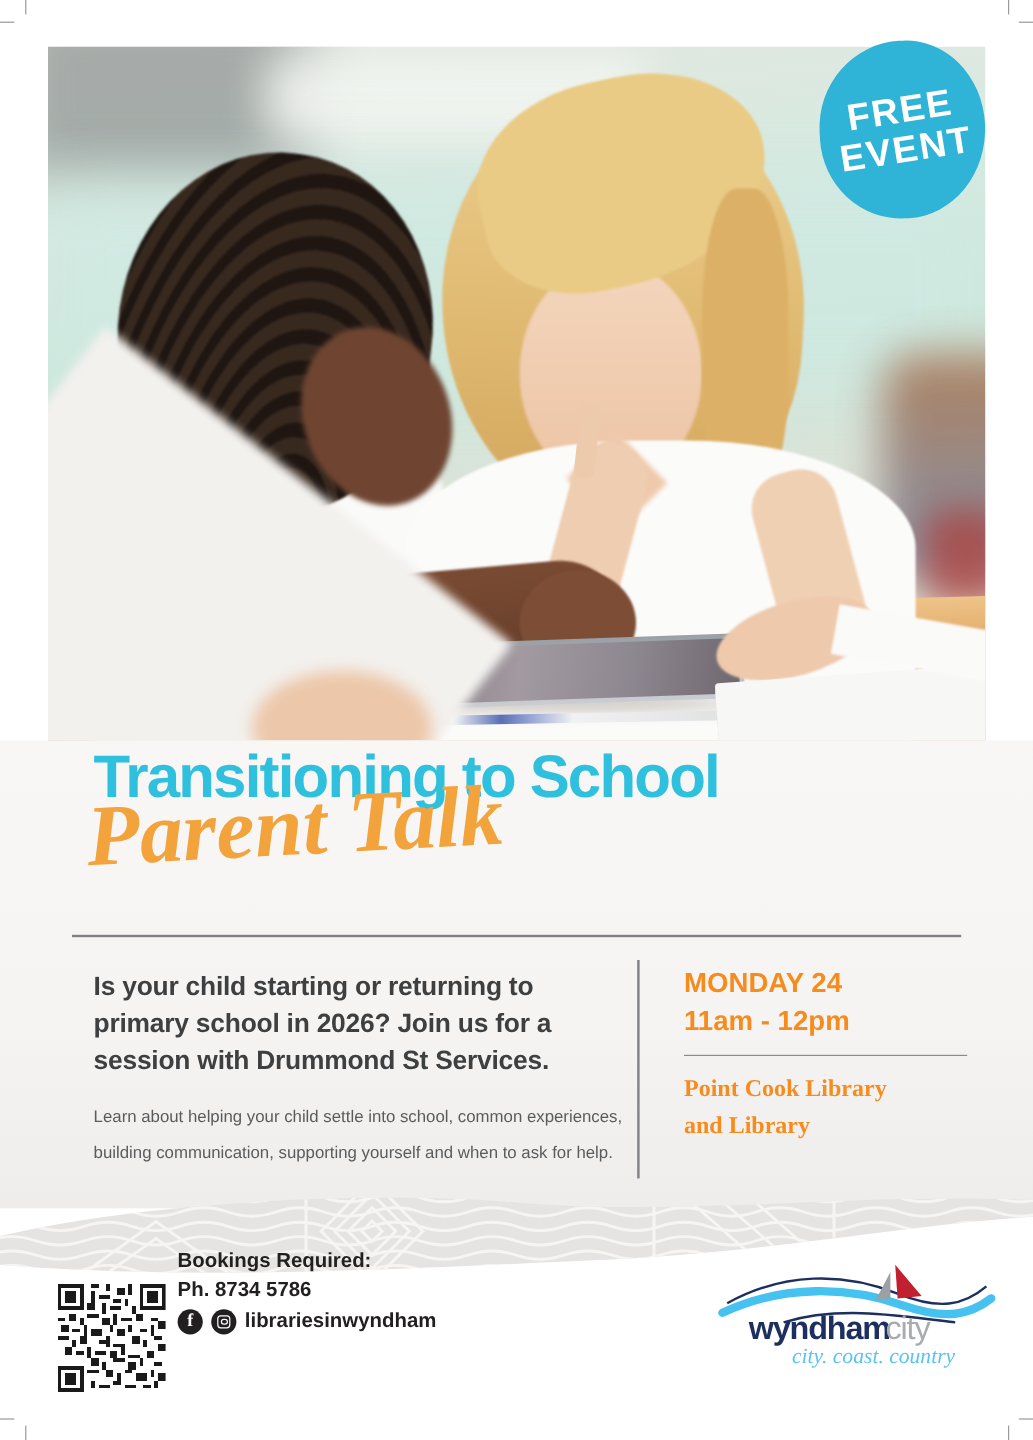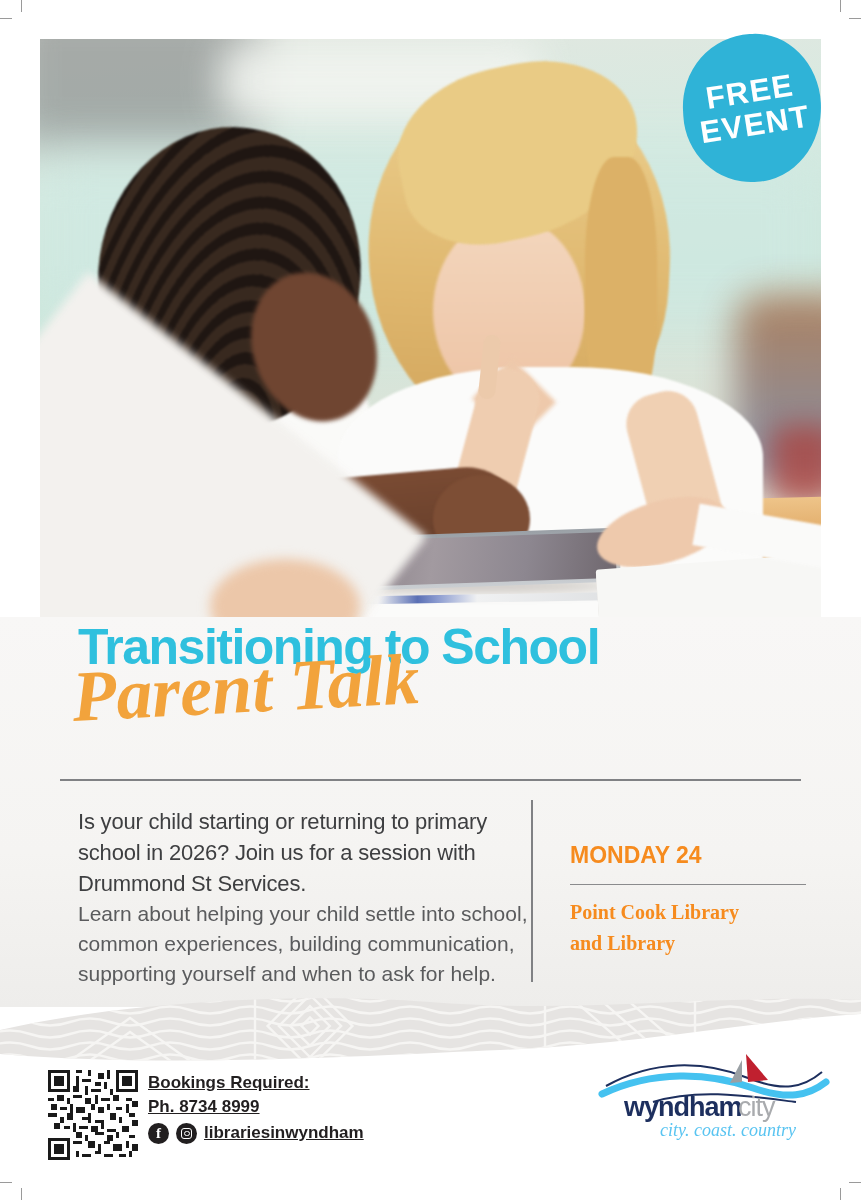--- a/index.html
+++ b/index.html
@@ -63,34 +63,34 @@
   .badge-text{transform:rotate(-6deg);text-align:center;color:#fff;font-weight:bold;font-size:31px;line-height:33px;letter-spacing:1.5px;
      font-family:"Liberation Sans",sans-serif;text-align:center;}
 
   
   .content-bg{position:absolute;left:0;top:617px;width:861px;height:390px;background:linear-gradient(180deg,#f8f7f6 0%,#f5f4f2 60%,#eeedeb 100%);}
   .title{position:absolute;left:78px;top:618px;font-size:50px;font-weight:bold;letter-spacing:-1.5px;color:var(--cyan);white-space:nowrap;font-family:"Liberation Sans",sans-serif;}
   .script{position:absolute;left:72px;top:652px;font-size:72px;line-height:1;color:var(--script-orange);font-style:italic;font-weight:bold;
      font-family:cursive;transform:rotate(-3deg);white-space:nowrap;}
   .rule-main{position:absolute;left:60px;top:779px;width:741px;height:1.5px;background:#808184;}
   .intro{position:absolute;left:78px;top:806px;width:450px;}
-  .intro .lead{font-size:22px;line-height:31px;font-weight:normal;color:var(--ink);letter-spacing:-.2px;}
-  .intro .body{font-size:21px;line-height:30px;color:var(--ink-soft);}
+  .intro .lead{font-size:22px;line-height:31px;font-weight:bold;color:var(--ink);letter-spacing:-.2px;}
+  .intro .body{margin-top:16px;font-size:14px;line-height:30px;color:var(--ink-soft);}
   .vdiv{position:absolute;left:531px;top:800px;width:1.5px;height:182px;background:#808184;}
   .details{position:absolute;left:570px;top:804px;width:236px;color:var(--orange);font-weight:bold;}
-  .details .when{font-size:23px;line-height:31px;margin-top:36px;}
+  .details .when{font-size:23px;line-height:31px;}
   .details .rule{width:100%;height:1.2px;background:#8a8b8d;margin:13px 0 12px 0;}
   .details .where{font-size:20px;line-height:31px;font-family:Liberation Serif, serif;}
 
   
   .wave{position:absolute;left:0;top:988px;}
 
   
   .qr{position:absolute;left:48px;top:1070px;width:90px;height:90px;}
-  .bookings{position:absolute;left:148px;top:1072px;color:var(--foot-ink);font-weight:bold;font-size:17px;line-height:22px;text-decoration:underline;}
+  .bookings{position:absolute;left:148px;top:1040px;color:var(--foot-ink);font-weight:bold;font-size:17px;line-height:22px;}
   .bookings .ln{margin-bottom:2px;white-space:nowrap;}
   .social-row{display:flex;align-items:center;gap:7px;margin-top:4px;}
   .sicon{width:21px;height:21px;border-radius:50%;background:#221f20;color:#fff;display:flex;align-items:center;justify-content:center;flex:0 0 auto;}
   .sicon.fb{font-family:"Liberation Serif",serif;font-weight:bold;font-size:15px;}
   .sicon .cam{width:11px;height:11px;border:1.6px solid #fff;border-radius:3px;position:relative;}
   .sicon .cam::after{content:"";position:absolute;left:2.4px;top:2.4px;width:3.6px;height:3.6px;border:1.2px solid #fff;border-radius:50%;}
   .logo{position:absolute;left:598px;top:1050px;}
 </style>
 </head>
 <body>
@@ -155,20 +155,21 @@
   <div class="intro">
     <p class="lead">Is your child starting or returning to primary school in 2026? Join us for a session with Drummond St Services.</p>
     <p class="body">Learn about helping your child settle into school, common experiences, building communication, supporting yourself and when to ask for help.</p>
   </div>
 
   <div class="vdiv"></div>
 
   <div class="details">
     <div class="when">
       <div>MONDAY 24</div>
+      <div>11am - 12pm</div>
     </div>
     <div class="rule"></div>
     <div class="where">
       <div>Point Cook Library</div>
       <div>and Library</div>
     </div>
   </div>
 
   <svg class="wave" width="861" height="92" viewBox="0 0 861 92">
     <defs>
@@ -276,21 +277,21 @@
         <rect x="11" y="27" width="3" height="1"></rect>
         <rect x="15" y="26" width="2" height="1"></rect>
         <rect x="18" y="27" width="3" height="1"></rect>
       <rect x="23" y="27" width="2" height="1"></rect>
         <rect x="26" y="26" width="1" height="2"></rect>
     </g>
   </svg>
 
   <div class="bookings">
     <div class="ln">Bookings Required:</div>
-    <div class="ln">Ph. 8734 8999</div>
+    <div class="ln">Ph. 8734 5786</div>
     <div class="social-row">
       <div class="sicon fb">f</div>
       <div class="sicon">
           <div class="cam"></div>
         </div>
       <div>librariesinwyndham</div>
     </div>
   </div>
 
   <svg class="logo" width="232" height="96" viewBox="0 0 232 96">

